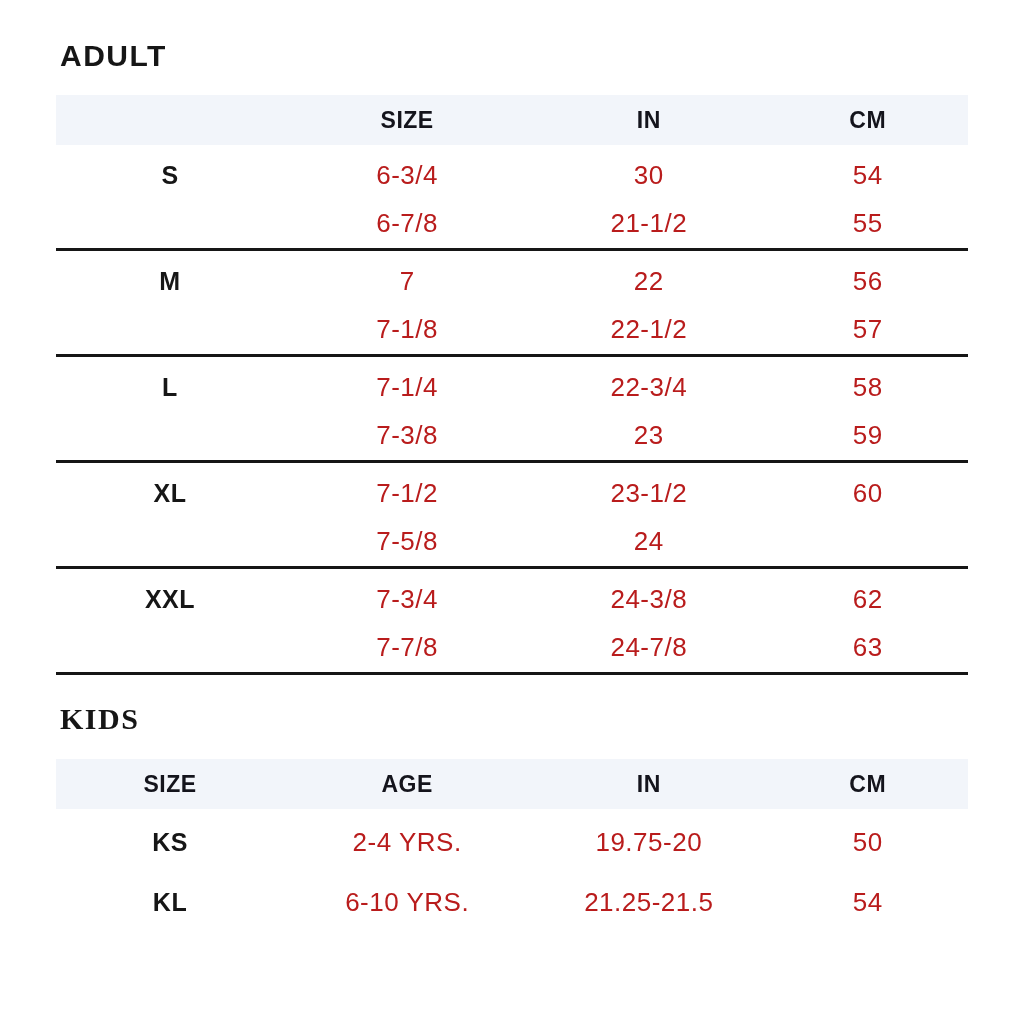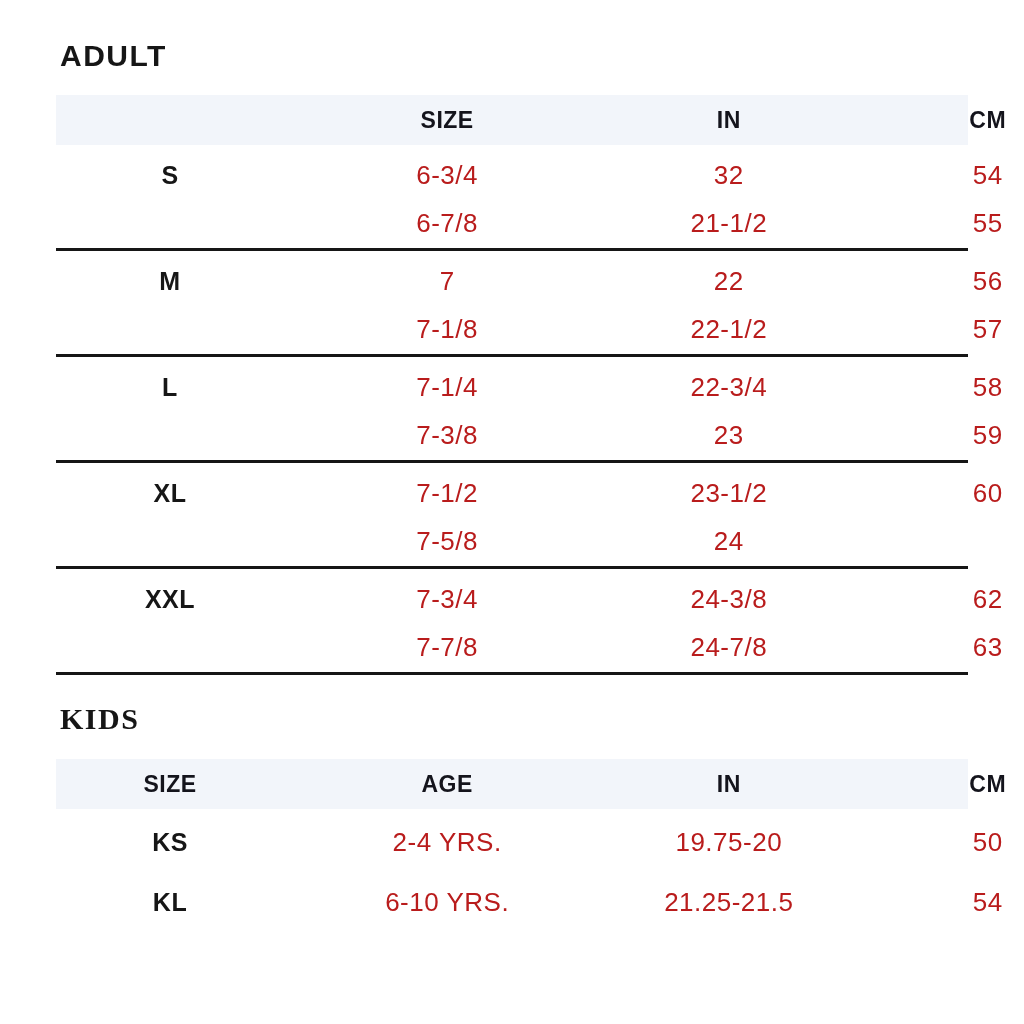--- a/index.html
+++ b/index.html
@@ -30,21 +30,20 @@
     margin-top: 26px;
     margin-bottom: 22px;
     font-family: Liberation Serif, serif;
   }
   .sizetable {
     width: 912px;
   }
   .trow {
     display: grid;
     grid-template-columns: 25% 27% 26% 22%;
-    gap: 40px;
   }
   .trow .cell {
     display: flex;
     align-items: center;
     justify-content: center;
     text-align: center;
   }
   .thead {
     background: #f2f5fa;
     height: 50px;
@@ -93,21 +92,21 @@
       <div class="cell"></div>
       <div class="cell">SIZE</div>
       <div class="cell">IN</div>
       <div class="cell">CM</div>
     </div>
 
     <div class="group">
       <div class="trow data">
         <div class="cell rowlabel">S</div>
         <div class="cell value">6-3/4</div>
-        <div class="cell value">32</div>
+        <div class="cell value">30</div>
         <div class="cell value">54</div>
       </div>
       <div class="trow data">
         <div class="cell rowlabel"></div>
         <div class="cell value">6-7/8</div>
         <div class="cell value">21-1/2</div>
         <div class="cell value">55</div>
       </div>
     </div>
 

